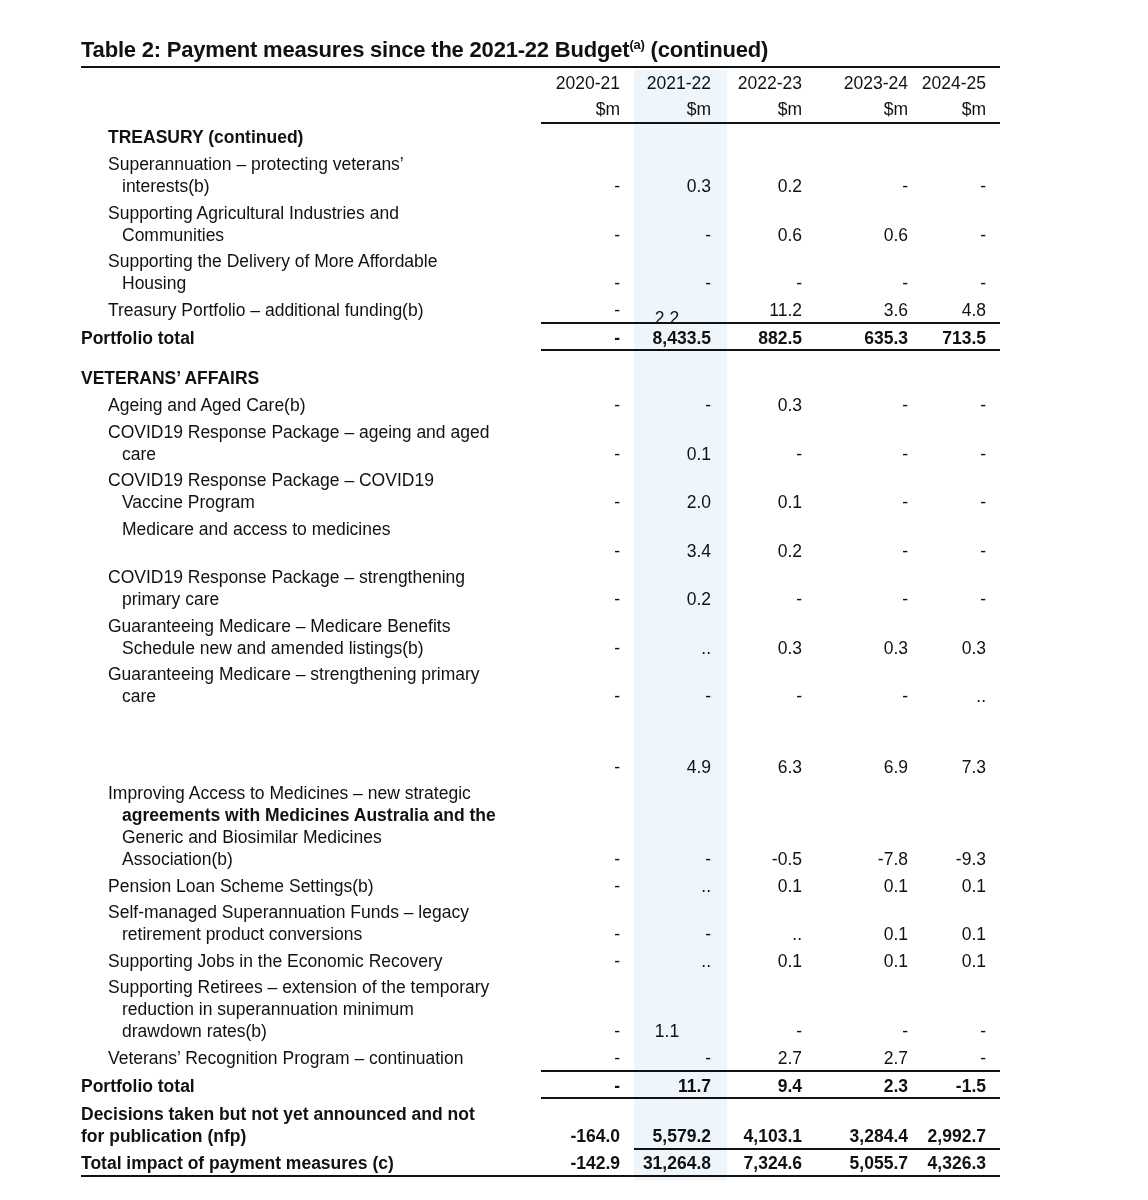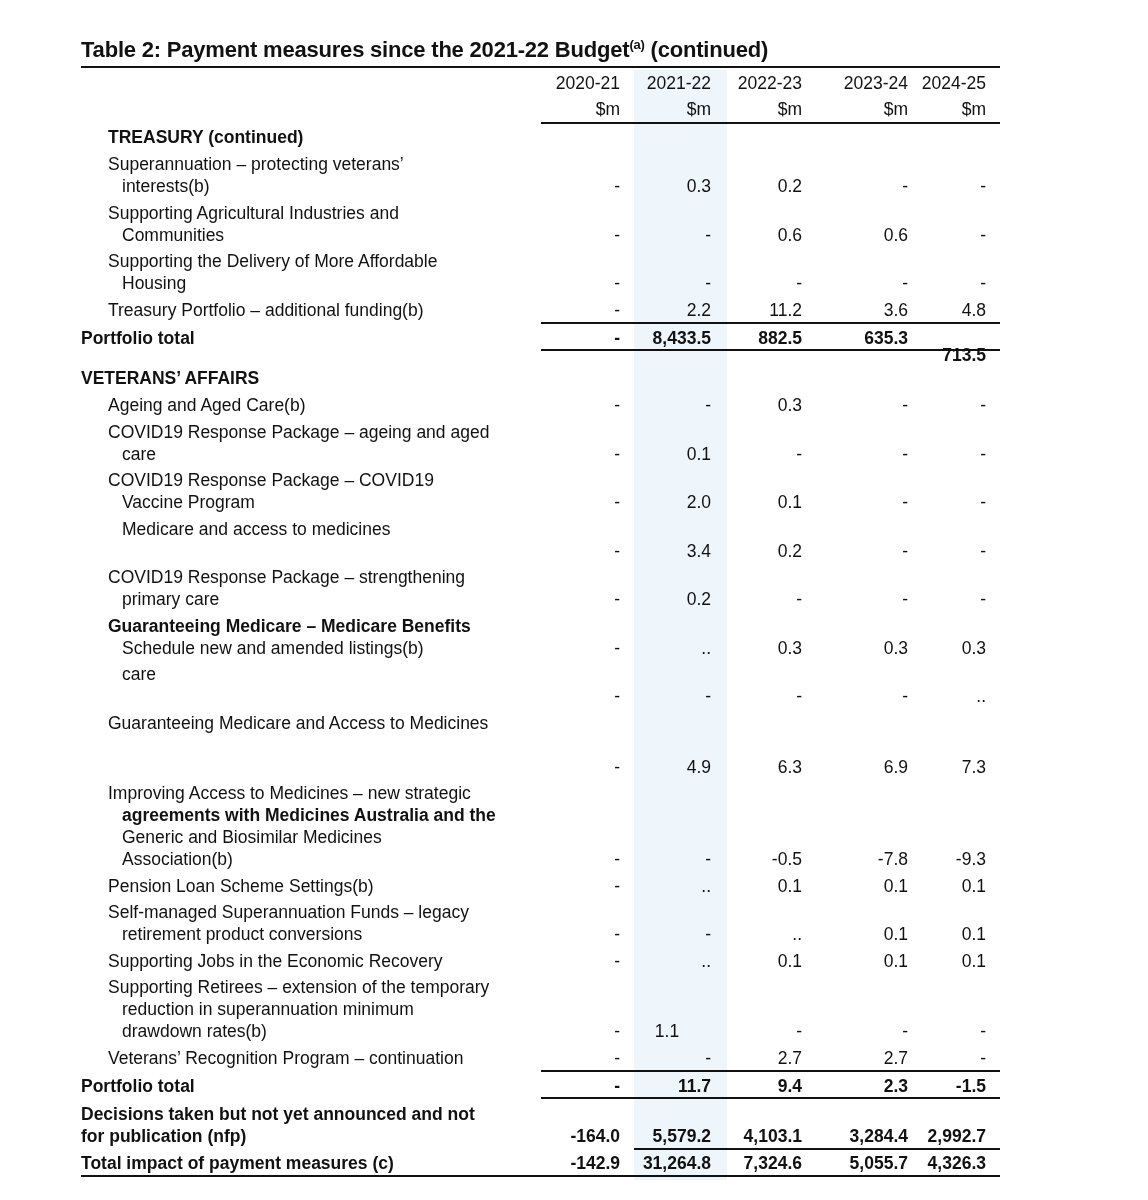--- a/index.html
+++ b/index.html
@@ -82,35 +82,35 @@
       <div class="num c1" style="top: 22px;">-</div>
       <div class="num c2" style="top: 22px;">-</div>
       <div class="num c3" style="top: 22px;">-</div>
       <div class="num c4" style="top: 22px;">-</div>
     </div>
     <div class="row" style="top: 298.5px;">
       <div class="lbl ind">
         <span style="display: block;">Treasury Portfolio – additional funding(b)</span>
       </div>
       <div class="num c0" style="top: 0px;">-</div>
-      <div class="num c1" style="top: 0px;">2.2</div>
+      <div class="num c1" style="top: 8px; text-align: center;">2.2</div>
       <div class="num c2" style="top: 0px;">11.2</div>
       <div class="num c3" style="top: 0px;">3.6</div>
       <div class="num c4" style="top: 0px;">4.8</div>
     </div>
     <div class="rule" style="left: 541px; top: 322px; width: 459px;"></div>
     <div class="row bold" style="top: 327px;">
       <div class="lbl out">
         <span style="display: block;">Portfolio total</span>
       </div>
       <div class="num c0" style="top: 0px;">-</div>
       <div class="num c1" style="top: 0px; text-align: right;">8,433.5</div>
       <div class="num c2" style="top: 0px;">882.5</div>
       <div class="num c3" style="top: 0px;">635.3</div>
-      <div class="num c4" style="top: 17px;">713.5</div>
+      <div class="num c4" style="top: 0px;">713.5</div>
     </div>
     <div class="rule" style="left: 541px; top: 349px; width: 459px;"></div>
     <div class="row bold" style="top: 367px;">
       <div class="lbl out">
         <span style="display: block;">VETERANS’ AFFAIRS</span>
       </div>
     </div>
     <div class="row" style="top: 394px;">
       <div class="lbl ind">
         <span style="display: block;">Ageing and Aged Care(b)</span>
@@ -159,42 +159,42 @@
         <span class="cont" style="display: block;">primary care</span>
       </div>
       <div class="num c0" style="top: 22px;">-</div>
       <div class="num c1" style="top: 22px;">0.2</div>
       <div class="num c2" style="top: 22px;">-</div>
       <div class="num c3" style="top: 22px;">-</div>
       <div class="num c4" style="top: 22px;">-</div>
     </div>
     <div class="row" style="top: 614.5px;">
       <div class="lbl ind">
-        <span style="display: block; font-weight: bold;">Guaranteeing Medicare – Medicare Benefits</span>
+        <span style="display: block;">Guaranteeing Medicare – Medicare Benefits</span>
         <span class="cont" style="display: block;">Schedule new and amended listings(b)</span>
       </div>
       <div class="num c0" style="top: 22px;">-</div>
       <div class="num c1" style="top: 22px;">..</div>
       <div class="num c2" style="top: 22px;">0.3</div>
       <div class="num c3" style="top: 22px;">0.3</div>
       <div class="num c4" style="top: 22px;">0.3</div>
     </div>
     <div class="row" style="top: 663px;">
       <div class="lbl ind">
+        <span style="display: block;">Guaranteeing Medicare – strengthening primary</span>
         <span class="cont" style="display: block;">care</span>
       </div>
       <div class="num c0" style="top: 22px;">-</div>
       <div class="num c1" style="top: 22px;">-</div>
       <div class="num c2" style="top: 22px;">-</div>
       <div class="num c3" style="top: 22px;">-</div>
       <div class="num c4" style="top: 22px;">..</div>
     </div>
     <div class="row" style="top: 711.5px;">
       <div class="lbl ind">
-        <span style="display: block;">Guaranteeing Medicare and Access to Medicines</span>
       </div>
       <div class="num c0" style="top: 44px;">-</div>
       <div class="num c1" style="top: 44px;">4.9</div>
       <div class="num c2" style="top: 44px;">6.3</div>
       <div class="num c3" style="top: 44px;">6.9</div>
       <div class="num c4" style="top: 44px;">7.3</div>
     </div>
     <div class="row" style="top: 782px;">
       <div class="lbl ind">
         <span style="display: block;">Improving Access to Medicines – new strategic</span>

